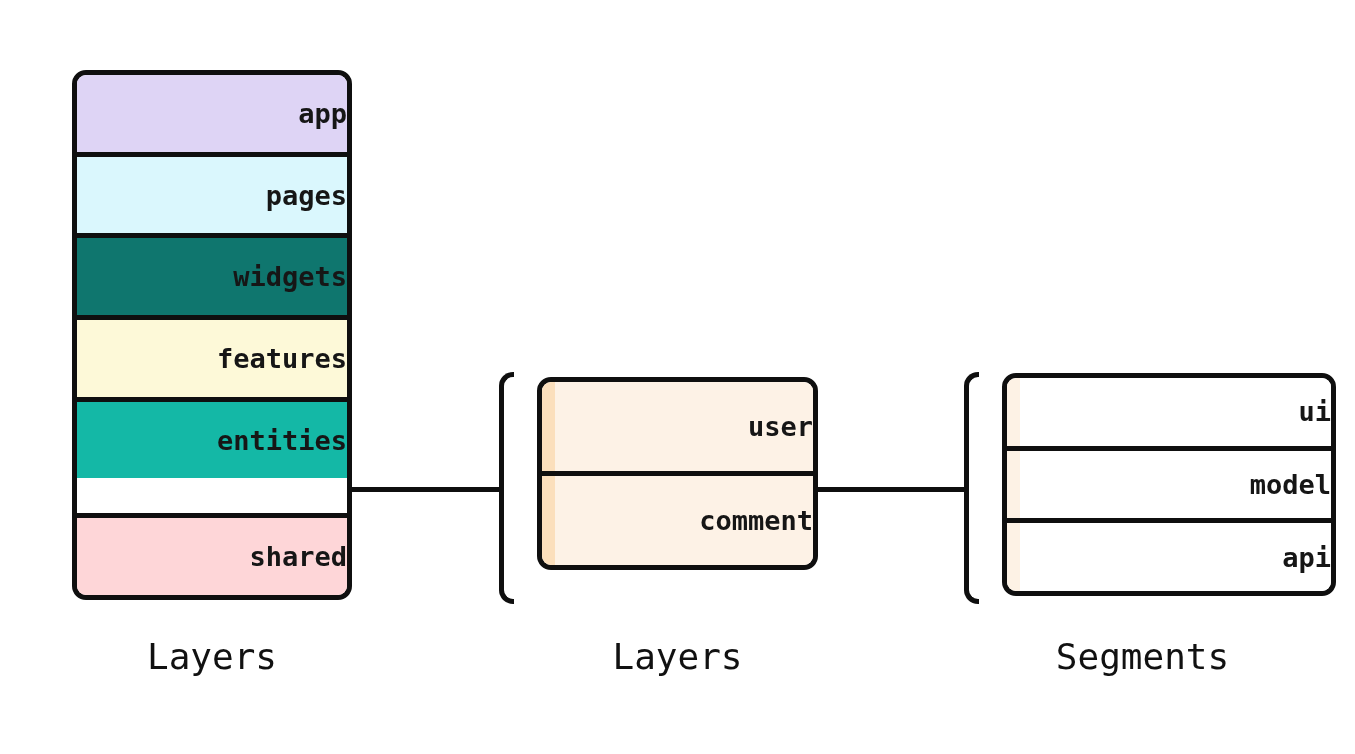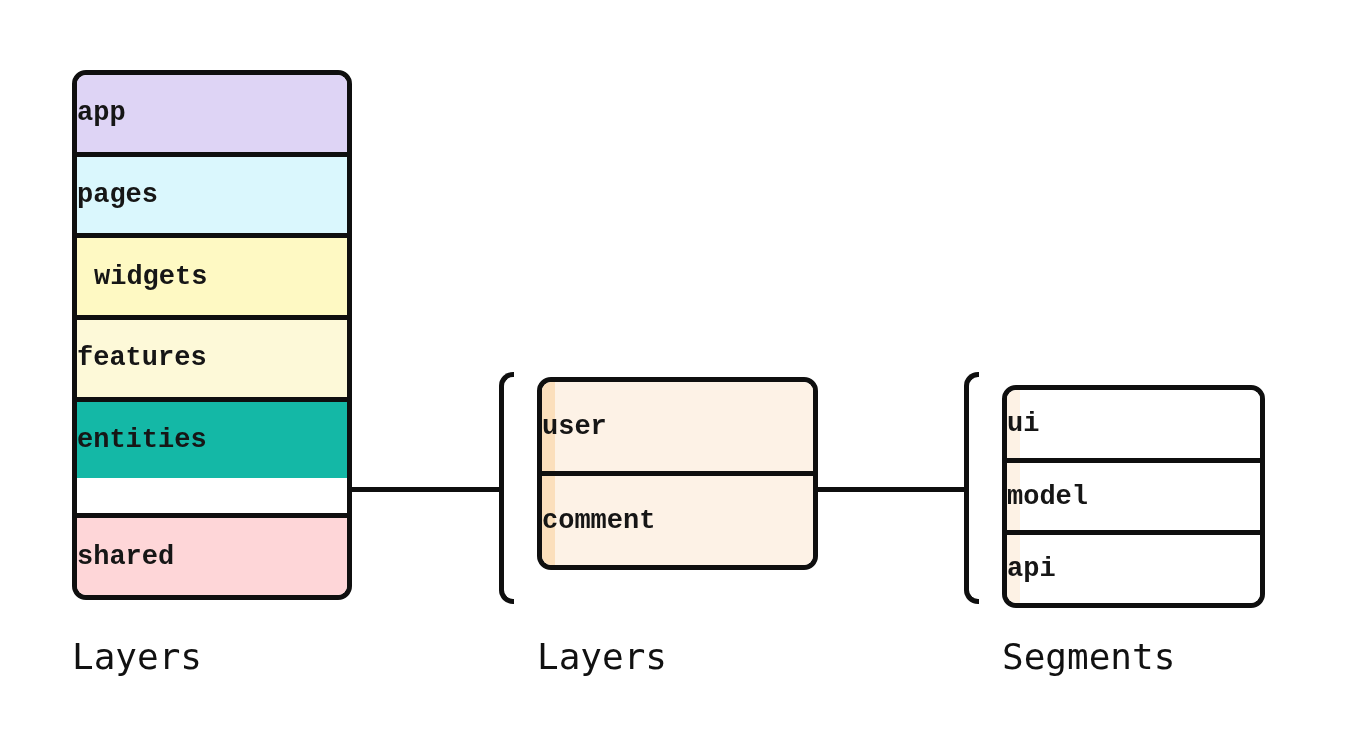--- a/index.html
+++ b/index.html
@@ -25,42 +25,41 @@
     overflow: hidden;
     display: flex;
     flex-direction: column;
     box-sizing: border-box;
     background: #ffffff;
   }
   .stack .row {
     flex: 1;
     display: flex;
     align-items: center;
-    justify-content: flex-start;
+    justify-content: flex-end;
     box-sizing: border-box;
-    font-family: Liberation Mono, monospace;
   }
   .stack .row + .row {
     border-top: 5px solid #0f0f0f;
   }
   .row-label {
     font-weight: bold;
     font-size: 27px;
     letter-spacing: 0;
     color: #161616;
     white-space: nowrap;
   }
   .row-label.strike {
     text-decoration: line-through;
     text-decoration-thickness: 2.5px;
   }
 
   #layers-stack { left: 72px; top: 70px; width: 280px; height: 530px; }
   #slices-stack  { left: 537px; top: 377px; width: 281px; height: 193px; }
-  #segments-stack{ left: 1002px; top: 385px; width: 263px; height: 223px; }
+  #segments-stack{ left: 1002px; top: 373px; width: 334px; height: 223px; }
 
   
   .striped-row {
     background: linear-gradient(90deg, var(--stripe) 0px, var(--stripe) 13px, var(--fill) 13px);
   }
 
   
   .connector {
     position: absolute;
     height: 5px;
@@ -84,21 +83,21 @@
     background: transparent;
   }
   #bracket-slices   { left: 499px; }
   #bracket-segments { left: 964px; }
 
   
   .caption {
     position: absolute;
     top: 636px;
     width: 281px;
-    text-align: left;
+    text-align: center;
     font-size: 36px;
     font-weight: normal;
     color: #111111;
     white-space: nowrap;
   }
   #caption-layers   { left: 72px; width: 280px; }
   #caption-slices   { left: 537px; }
   #caption-segments { left: 1002px; }
 </style>
 </head>
@@ -106,21 +105,21 @@
 
 <div class="canvas">
 
   <div class="stack" id="layers-stack">
     <div class="row" style="background: rgb(222, 212, 245);">
       <span class="row-label">app</span>
     </div>
     <div class="row" style="background: rgb(218, 247, 253);">
       <span class="row-label">pages</span>
     </div>
-    <div class="row" style="background: #fef9c3; padding-left: 17px;">
+    <div class="row" style="background: #0f766e; padding-left: 17px;">
       <span class="row-label">widgets</span>
     </div>
     <div class="row" style="background: rgb(253, 249, 216);">
       <span class="row-label">features</span>
     </div>
     <div class="row" style="background: #14b8a6;">
       <span class="row-label">entities</span>
     </div>
     <div class="row" style="background: rgb(254, 214, 216); margin-top: 35px;">
       <span class="row-label">shared</span>

